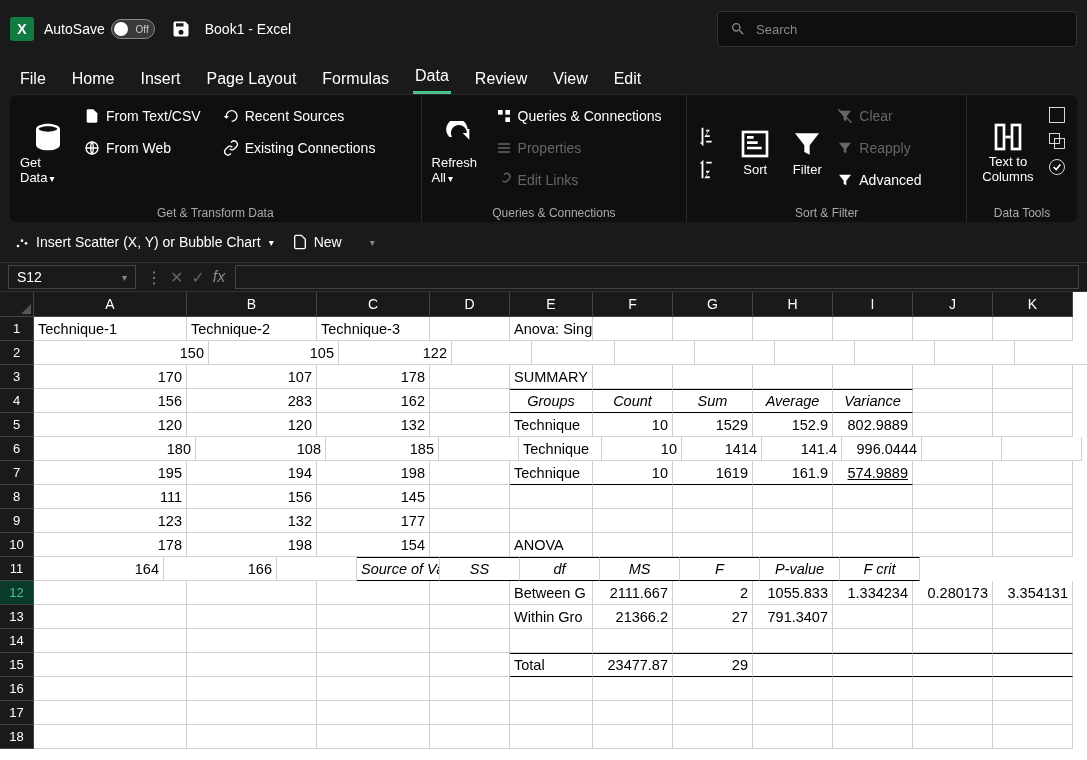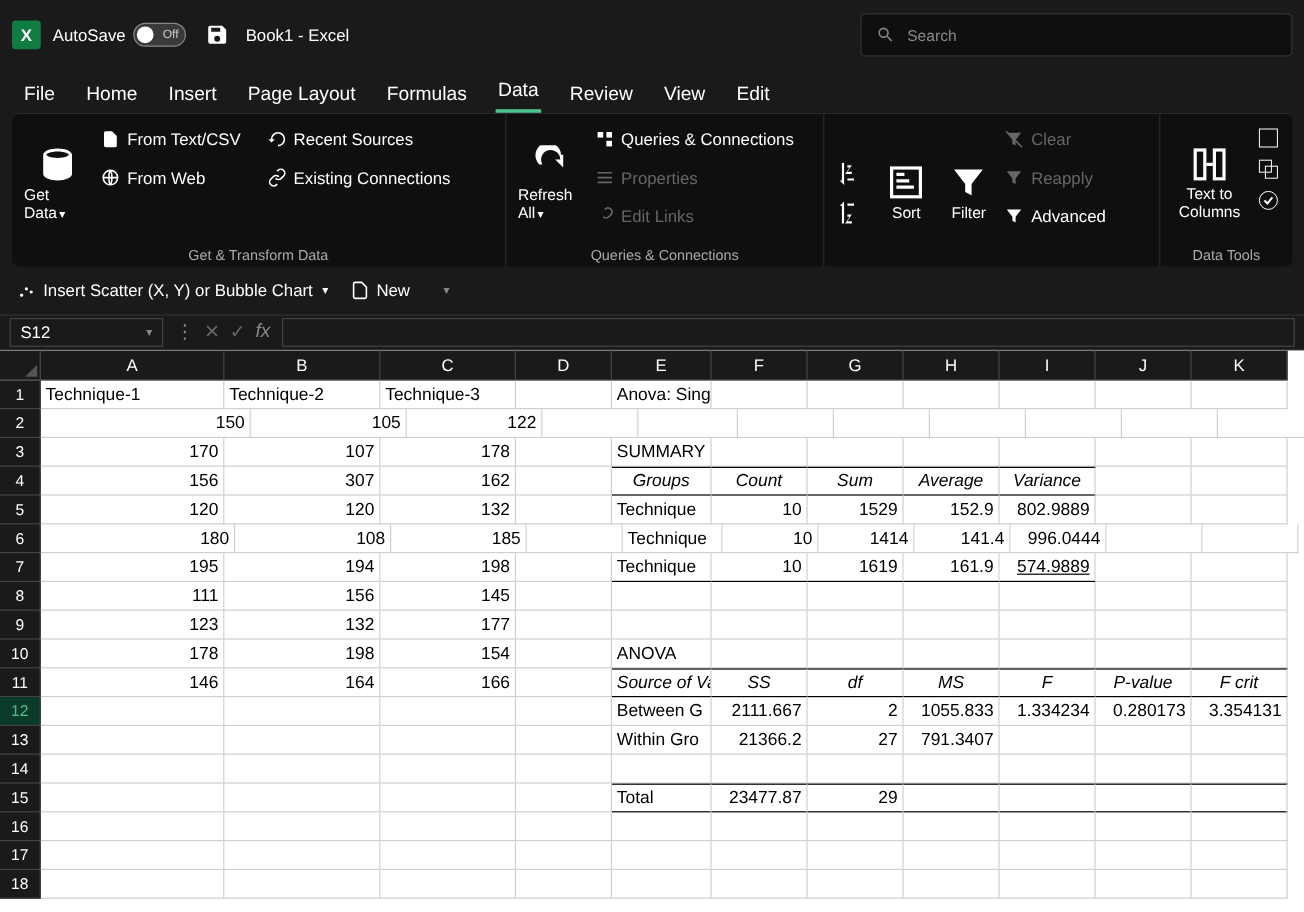--- a/index.html
+++ b/index.html
@@ -355,20 +355,21 @@
           <span>Reapply</span>
         </div>
         <div class="small-btn">
           <svg viewBox="0 0 24 24">
               <path d="M3 4h18l-7 9v7l-4-2v-5L3 4z"></path>
             </svg>
           <span>Advanced</span>
         </div>
       </div>
     </div>
+    <div class="ribbon-group-label">Sort &amp; Filter</div>
   </div>
 
   <div class="ribbon-group" style="width:110px; border-right:none;">
     <div class="ribbon-group-body">
       <div class="big-btn" style="width:66px">
         <svg viewBox="0 0 24 24">
             <rect x="3" y="3" width="6" height="18" fill="none" stroke="#fff" stroke-width="2"></rect>
             <rect x="15" y="3" width="6" height="18" fill="none" stroke="#fff" stroke-width="2"></rect>
             <path d="M10 12h4" stroke="#fff" stroke-width="2"></path>
           </svg>
@@ -498,21 +499,21 @@
           <div class="cell" style="width: 83px;">SUMMARY</div>
           <div class="cell" style="width: 80px;"></div>
           <div class="cell" style="width: 80px;"></div>
           <div class="cell" style="width: 80px;"></div>
           <div class="cell" style="width: 80px;"></div>
           <div class="cell" style="width: 80px;"></div>
           <div class="cell" style="width: 80px;"></div>
         </div>
         <div class="row">
           <div class="cell r" style="width: 153px;">156</div>
-          <div class="cell r" style="width: 130px;">307</div>
+          <div class="cell r" style="width: 130px;">283</div>
           <div class="cell r" style="width: 113px;">162</div>
           <div class="cell" style="width: 80px;"></div>
           <div class="cell i c bt bb" style="width: 83px;">Groups</div>
           <div class="cell i c bt bb" style="width: 80px;">Count</div>
           <div class="cell i c bt bb" style="width: 80px;">Sum</div>
           <div class="cell i c bt bb" style="width: 80px;">Average</div>
           <div class="cell i c bt bb" style="width: 80px;">Variance</div>
           <div class="cell" style="width: 80px;"></div>
           <div class="cell" style="width: 80px;"></div>
         </div>
@@ -588,21 +589,20 @@
           <div class="cell" style="width: 80px;"></div>
           <div class="cell" style="width: 83px;">ANOVA</div>
           <div class="cell" style="width: 80px;"></div>
           <div class="cell" style="width: 80px;"></div>
           <div class="cell" style="width: 80px;"></div>
           <div class="cell" style="width: 80px;"></div>
           <div class="cell" style="width: 80px;"></div>
           <div class="cell" style="width: 80px;"></div>
         </div>
         <div class="row">
-          <div class="cell r" style="width: 153px;">146</div>
           <div class="cell r" style="width: 130px;">164</div>
           <div class="cell r" style="width: 113px;">166</div>
           <div class="cell" style="width: 80px;"></div>
           <div class="cell i bt bb" style="width: 83px;">Source of Varia</div>
           <div class="cell i c bt bb" style="width: 80px;">SS</div>
           <div class="cell i c bt bb" style="width: 80px;">df</div>
           <div class="cell i c bt bb" style="width: 80px;">MS</div>
           <div class="cell i c bt bb" style="width: 80px;">F</div>
           <div class="cell i c bt bb" style="width: 80px;">P-value</div>
           <div class="cell i c bt bb" style="width: 80px;">F crit</div>

